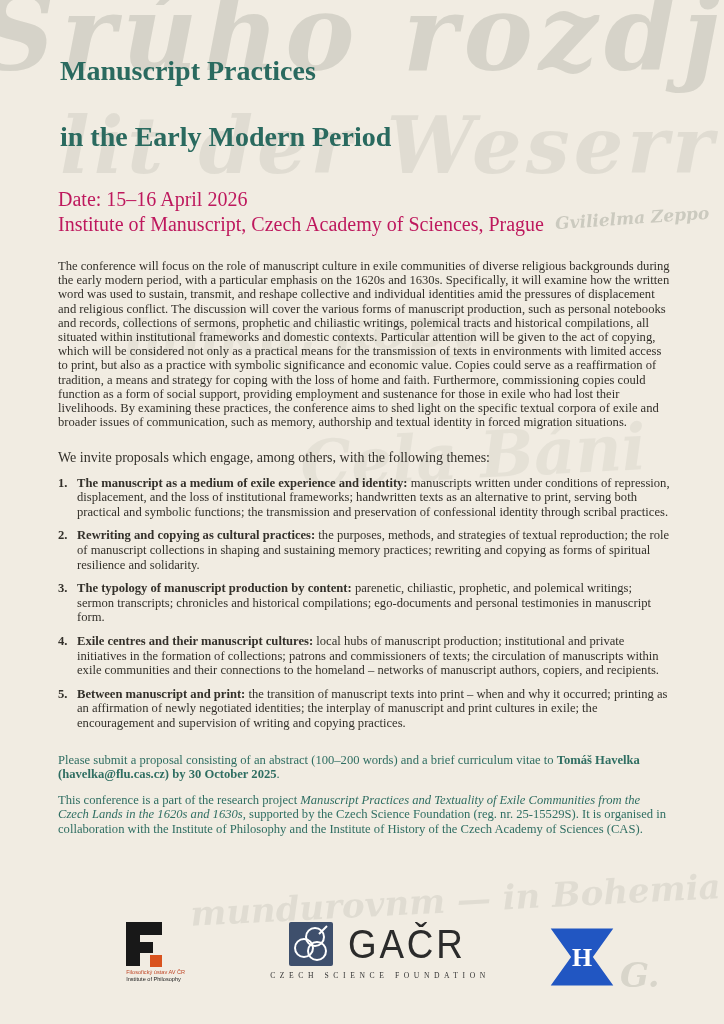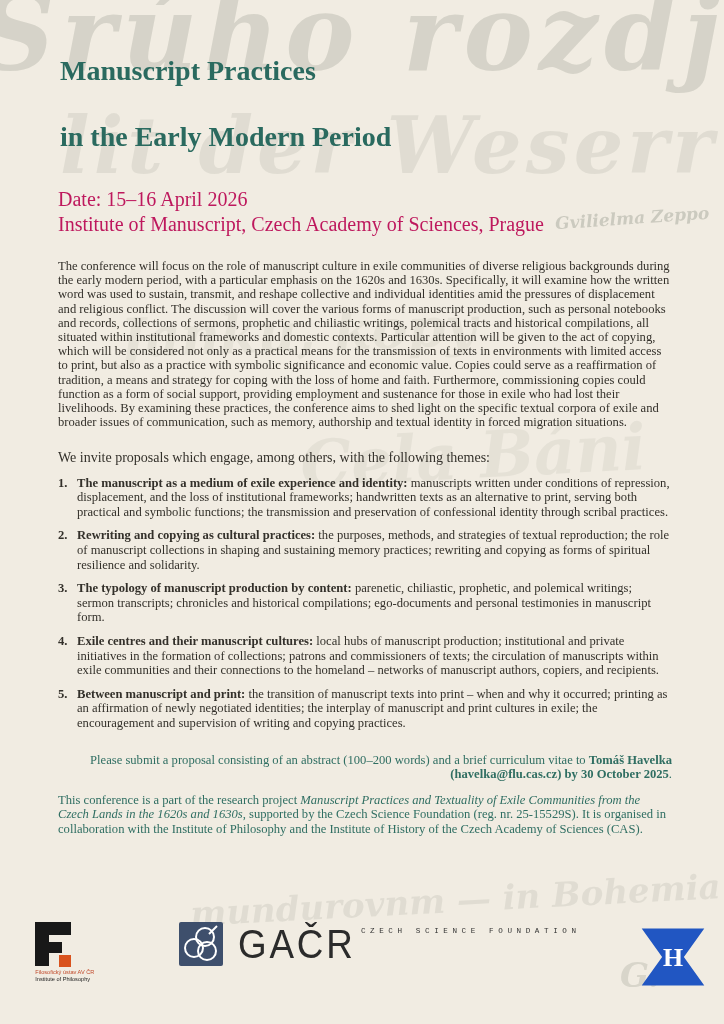--- a/index.html
+++ b/index.html
@@ -44,21 +44,20 @@
     position:relative;
     margin:0 0 9px 0;padding-left:19px;
     font-size:12.6px;line-height:14.6px;
   }
   .theme-num{position:absolute;left:0;top:0;font-weight:bold;}
   .theme-lead{font-weight:bold;}
   .submission{
     margin:22px 0 0 0;
     font-size:12.6px;line-height:14.6px;
     color:#2f6e62;
-    text-align:right;
   }
   .submission .b{font-weight:bold;}
   .project{
     margin:11px 0 0 0;
     font-size:12.6px;line-height:14.6px;
     color:#2f6e62;
   }
   .project .i{font-style:italic;}
   
   .logos{
@@ -68,32 +67,32 @@
   
   .philo{width:86px;display:flex;flex-direction:column;align-items:flex-start;padding-left:18px;}
   .f-mark{position:relative;width:48px;height:44px;margin-bottom:3px;}
   .f-stem{position:absolute;left:0;top:0;width:14px;height:44px;background:#181818;}
   .f-top{position:absolute;left:0;top:0;width:36px;height:13px;background:#181818;}
   .f-mid{position:absolute;left:0;top:20px;width:27px;height:11px;background:#181818;}
   .f-dot{position:absolute;left:24px;top:33px;width:12px;height:12px;background:#d9531e;}
   .philo-l1{font-family:"Liberation Sans",sans-serif;font-size:5.6px;color:#c0492a;line-height:7px;white-space:nowrap;}
   .philo-l2{font-family:"Liberation Sans",sans-serif;font-size:5.6px;color:#222;line-height:7px;white-space:nowrap;}
   
-  .gacr{display:flex;flex-direction:row;align-items:flex-start;}
+  .gacr{display:flex;flex-direction:column;align-items:center;}
   .gacr-top{display:flex;align-items:center;gap:10px;}
   .gacr-square{width:44px;height:44px;background:#3e4f6c;border-radius:2px;}
   .gacr-acronym{
     font-family:"Liberation Sans",sans-serif;
     font-size:40px;font-weight:normal;letter-spacing:3px;
     color:#2b2b2b;line-height:44px;
     transform:scaleY(1.02) scaleX(.92);
   }
   .gacr-sub{
     margin-top:5px;
-    font-family:Liberation Mono, monospace;
+    font-family:Liberation Serif, serif;
     font-size:7.6px;letter-spacing:4.6px;color:#333;white-space:nowrap;
   }
   
   .hist{width:68px;height:70px;}
   .hist svg{display:block;}
 </style>
 </head>
 <body>
 
 <div class="page">

